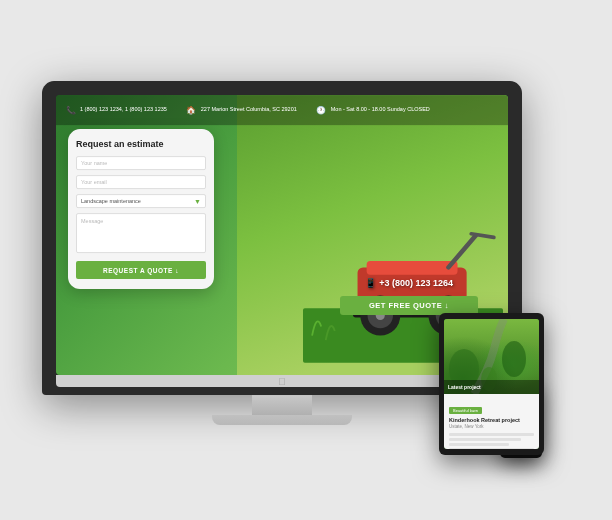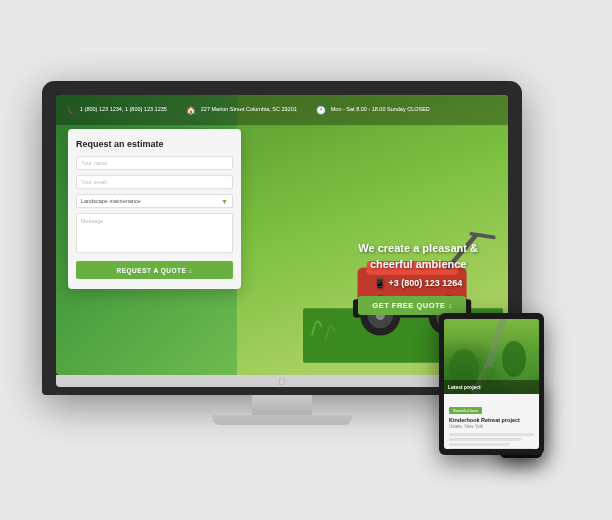--- a/index.html
+++ b/index.html
@@ -99,23 +99,23 @@
       font-size: 5.5px;
       color: #ffffff;
       line-height: 1.3;
     }
 
     
     .form-panel {
       position: absolute;
       left: 12px;
       top: 34px;
-      width: 173px;
+      width: 146px;
       background: #f5f5f5;
-      border-radius: 4px;
+      border-radius: 12px;
       padding: 10px 8px;
       box-shadow: 0 4px 15px rgba(0,0,0,0.2);
       z-index: 20;
     }
 
     .form-title {
       font-size: 9px;
       font-weight: bold;
       color: #222;
       margin-bottom: 7px;
@@ -212,21 +212,21 @@
       align-items: center;
       gap: 3px;
       justify-content: center;
     }
 
     .get-quote-btn {
       background: #6ab040;
       color: #fff;
       border: none;
       border-radius: 3px;
-      padding: 5px 14px;
+      padding: 5px 29px;
       font-size: 7.5px;
       font-weight: bold;
       letter-spacing: 0.5px;
       cursor: pointer;
       display: flex;
       align-items: center;
       gap: 3px;
     }
 
     
@@ -485,21 +485,20 @@
           </div>
           <div class="form-textarea">
             <span style="color:#bbb;font-size:5.5px;">Message</span>
           </div>
           <button class="form-submit-btn">
             <span>REQUEST A QUOTE ↓</span>
           </button>
         </div>
 
         <div class="overlay-content">
-          <div class="overlay-tagline">We create a pleasant &amp;<br>cheerful ambience</div>
           <div class="overlay-phone">
             <span>📱</span>
             <span>+3 (800) 123 1264</span>
           </div>
           <button class="get-quote-btn">
             <span>GET FREE QUOTE ↓</span>
           </button>
         </div>
 
       </div>

